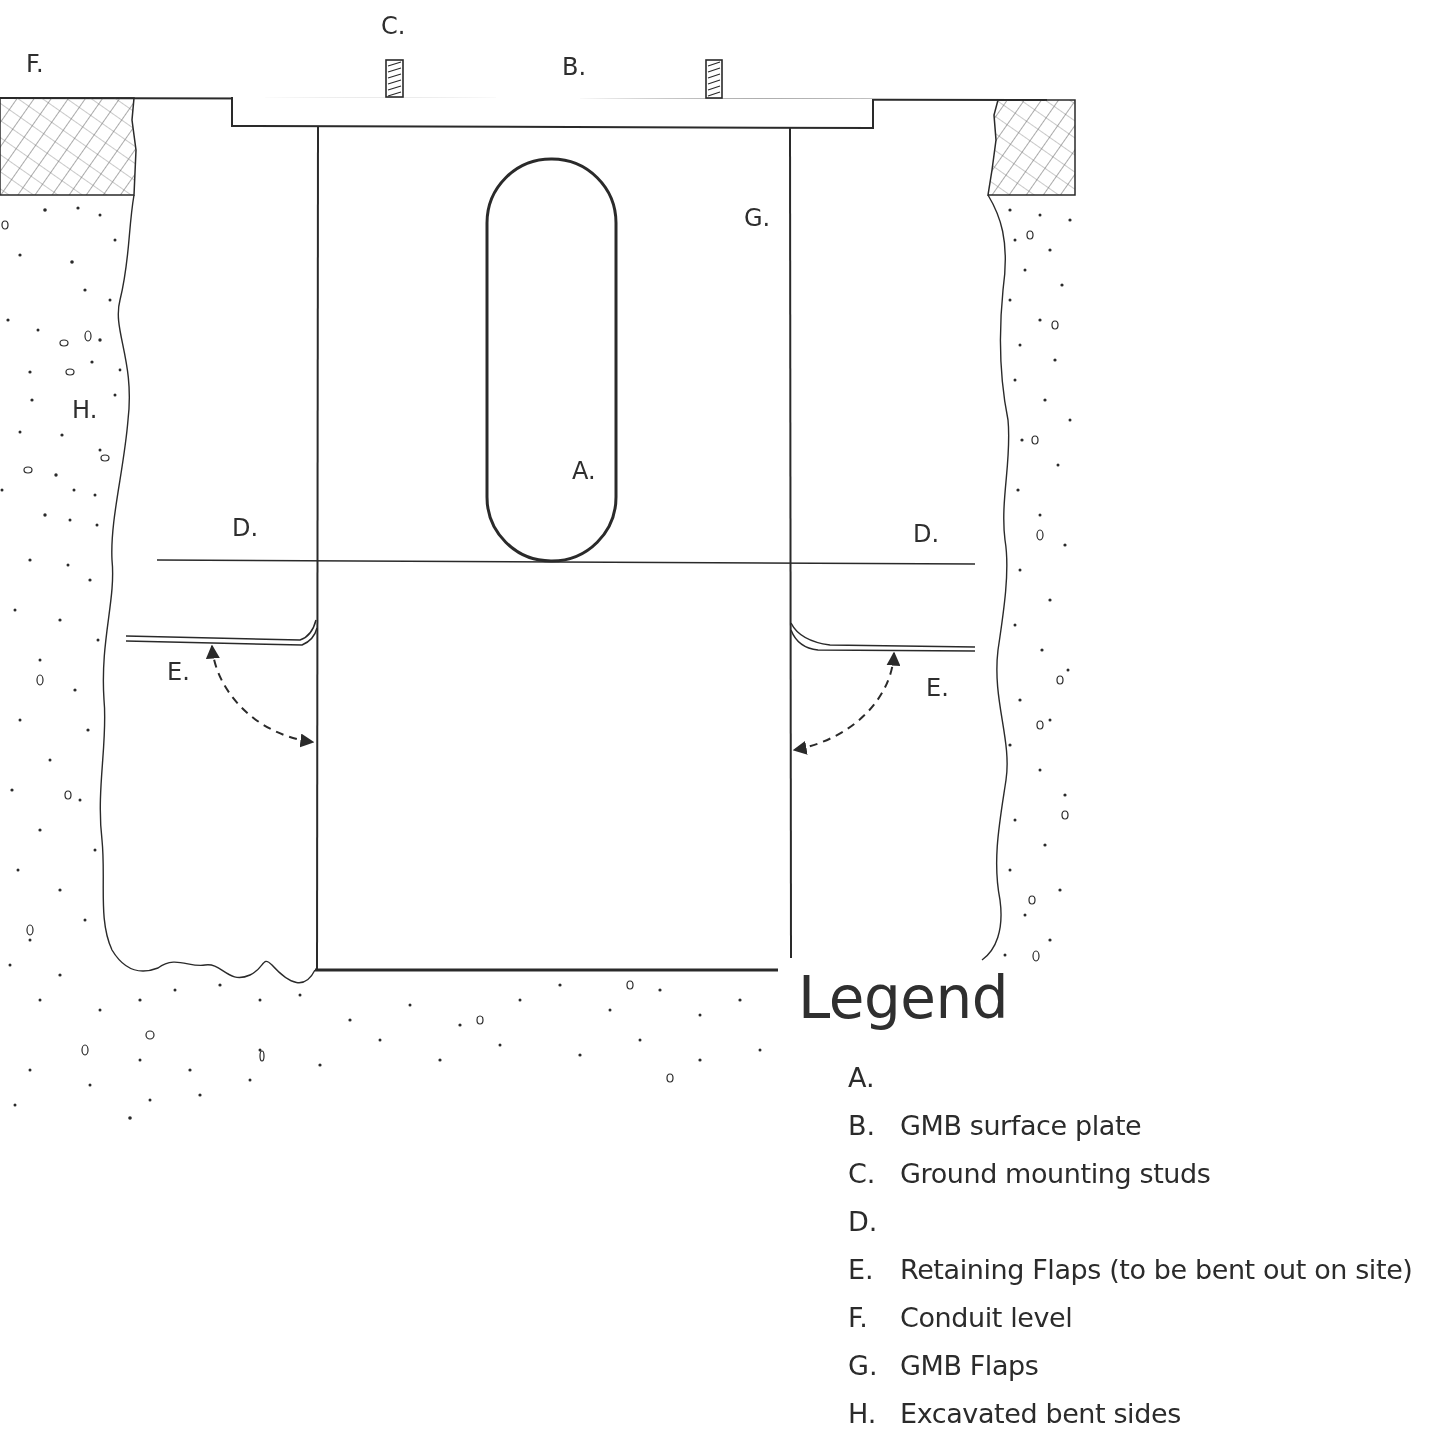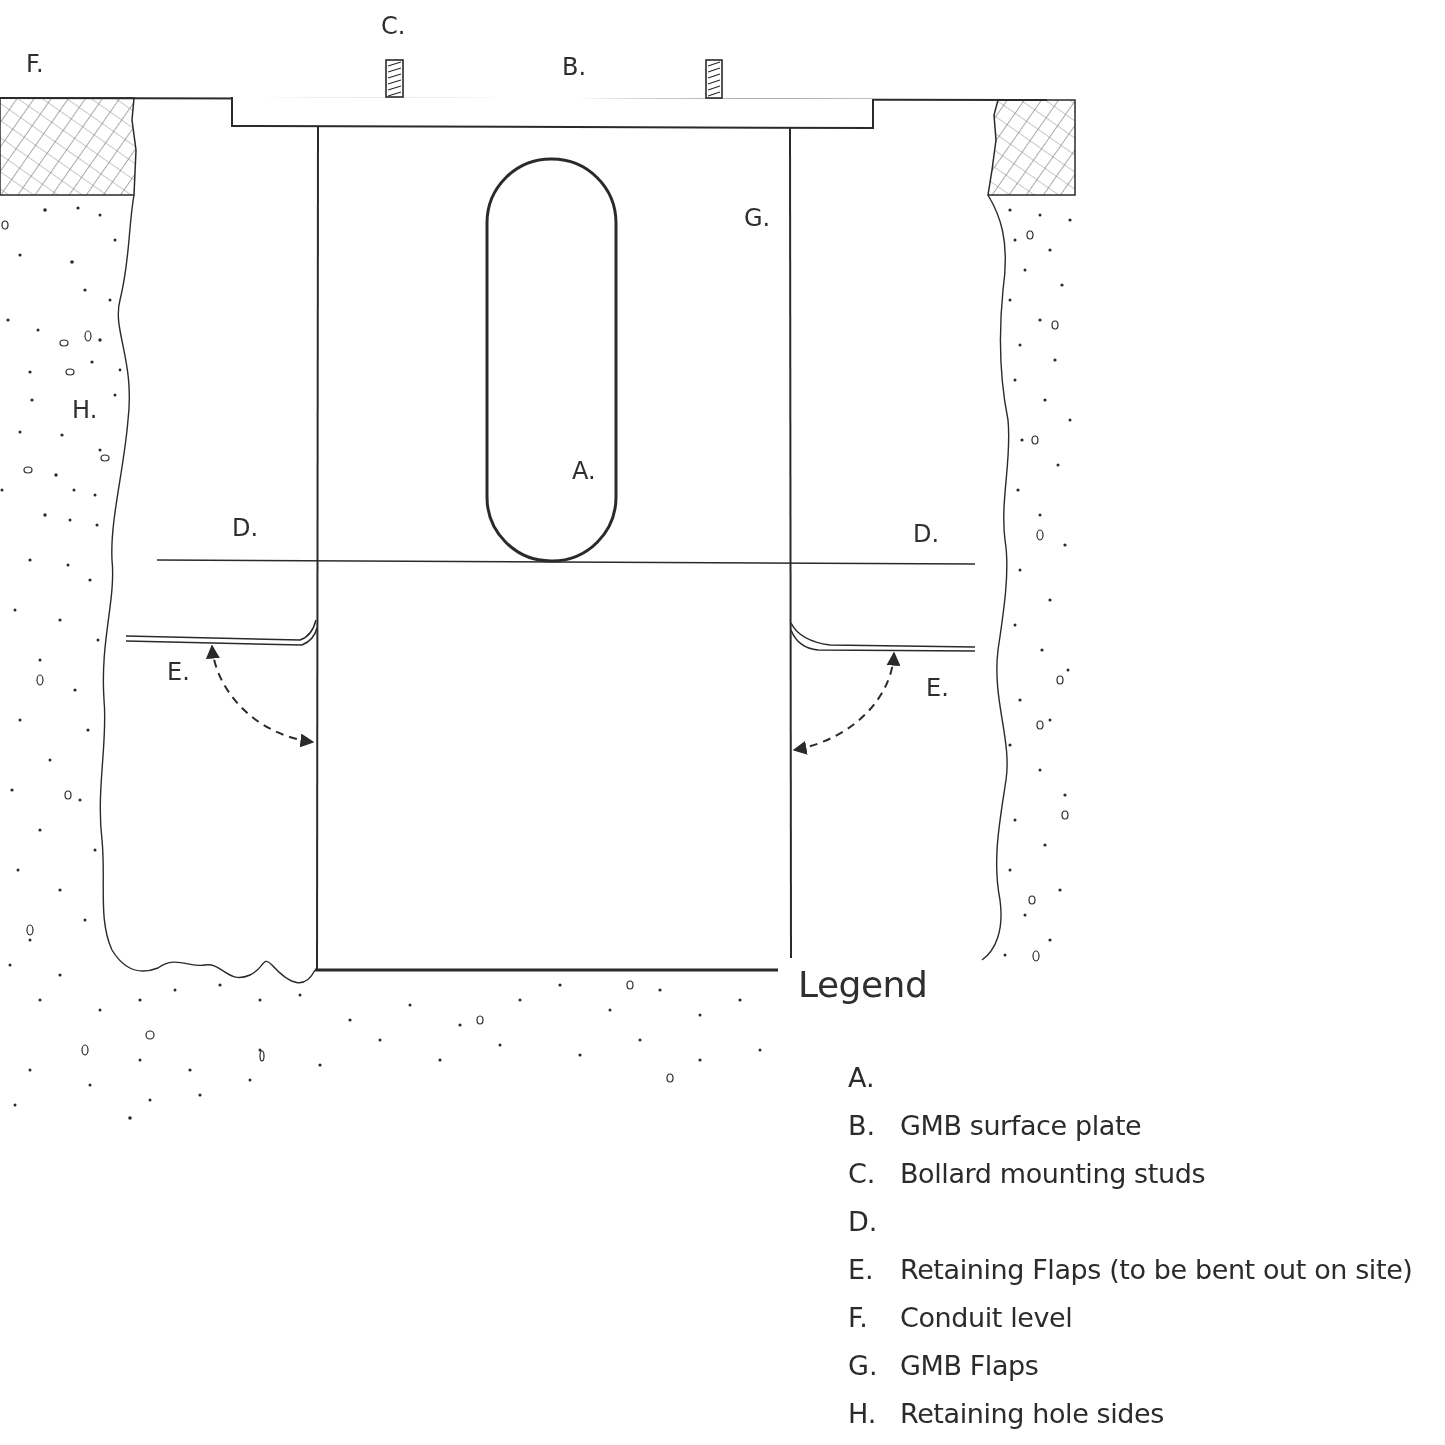--- a/index.html
+++ b/index.html
@@ -1,20 +1,20 @@
 <!DOCTYPE html>
 <html><head>
 <meta charset="utf-8">
 <style>
   html, body { margin: 0; padding: 0; background: #ffffff; }
   body { width: 1445px; height: 1445px; position: relative; overflow: hidden;
          font-family: "Liberation Sans", "DejaVu Sans", sans-serif; color: #2a2a2a; }
   #diagram { position: absolute; left: 0; top: 0; width: 1445px; height: 1445px; }
   .lbl { position: absolute; font-size: 24px; font-family: "DejaVu Sans", sans-serif; color: #2e2e2e; line-height: 1; }
-  .legend-title { position: absolute; left: 798px; top: 964px; font-size: 36px;
+  .legend-title { position: absolute; left: 798px; top: 964px; font-size: 58px;
                   font-family: "DejaVu Sans", sans-serif; color: #2f2f2f; letter-spacing: -0.5px; }
   .legend-list { position: absolute; left: 848px; top: 1062px; margin: 0; padding: 0; list-style: none; }
   .legend-item { height: 48px; display: flex; align-items: baseline; font-size: 27px;
                  font-family: "DejaVu Sans", sans-serif; color: #2b2b2b; white-space: nowrap; }
   .legend-key { width: 52px; display: inline-block; }
   .legend-text { display: inline-block; letter-spacing: -0.4px; }
 </style>
 </head>
 <body>
 
@@ -249,34 +249,34 @@
 <ul class="legend-list">
   <li class="legend-item">
     <span class="legend-key">A.</span>
   </li>
   <li class="legend-item">
     <span class="legend-key">B.</span>
     <span class="legend-text">GMB surface plate</span>
   </li>
   <li class="legend-item">
     <span class="legend-key">C.</span>
-    <span class="legend-text">Bollard mounting studs</span>
+    <span class="legend-text">Ground mounting studs</span>
   </li>
   <li class="legend-item">
     <span class="legend-key">D.</span>
   </li>
   <li class="legend-item">
     <span class="legend-key">E.</span>
     <span class="legend-text">Retaining Flaps (to be bent out on site)</span>
   </li>
   <li class="legend-item">
     <span class="legend-key">F.</span>
     <span class="legend-text">Conduit level</span>
   </li>
   <li class="legend-item">
     <span class="legend-key">G.</span>
     <span class="legend-text">GMB Flaps</span>
   </li>
   <li class="legend-item">
     <span class="legend-key">H.</span>
-    <span class="legend-text">Retaining hole sides</span>
+    <span class="legend-text">Excavated bent sides</span>
   </li>
 </ul>
 
 </body></html>

